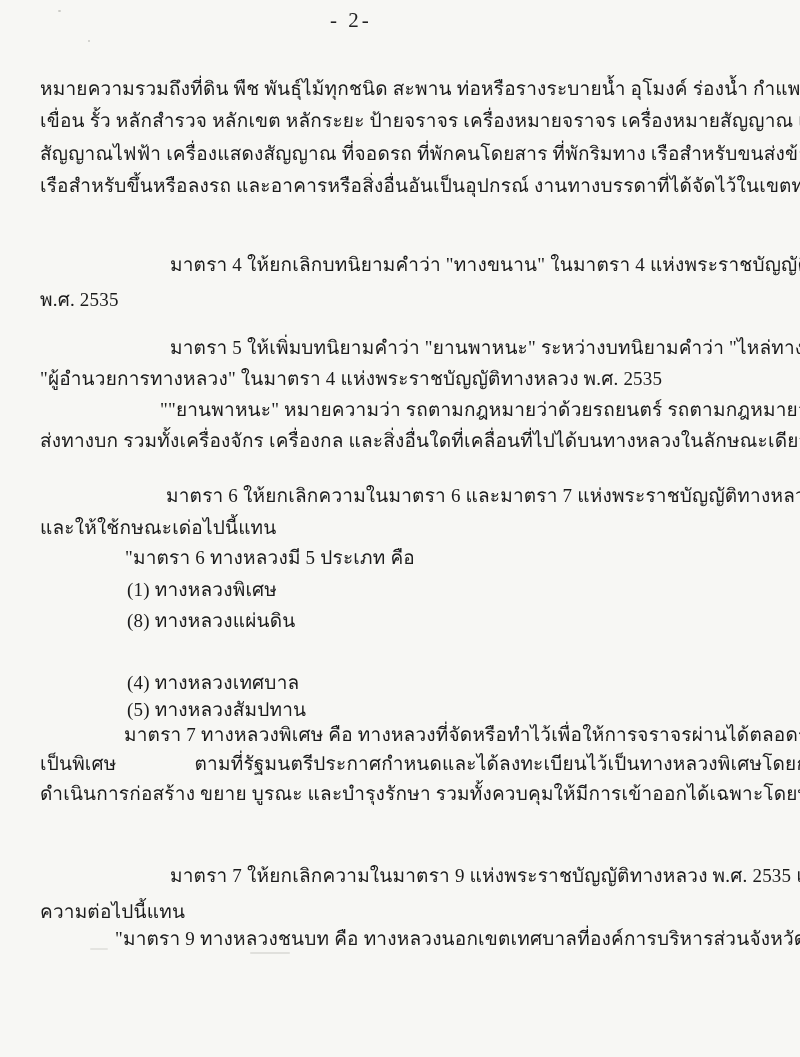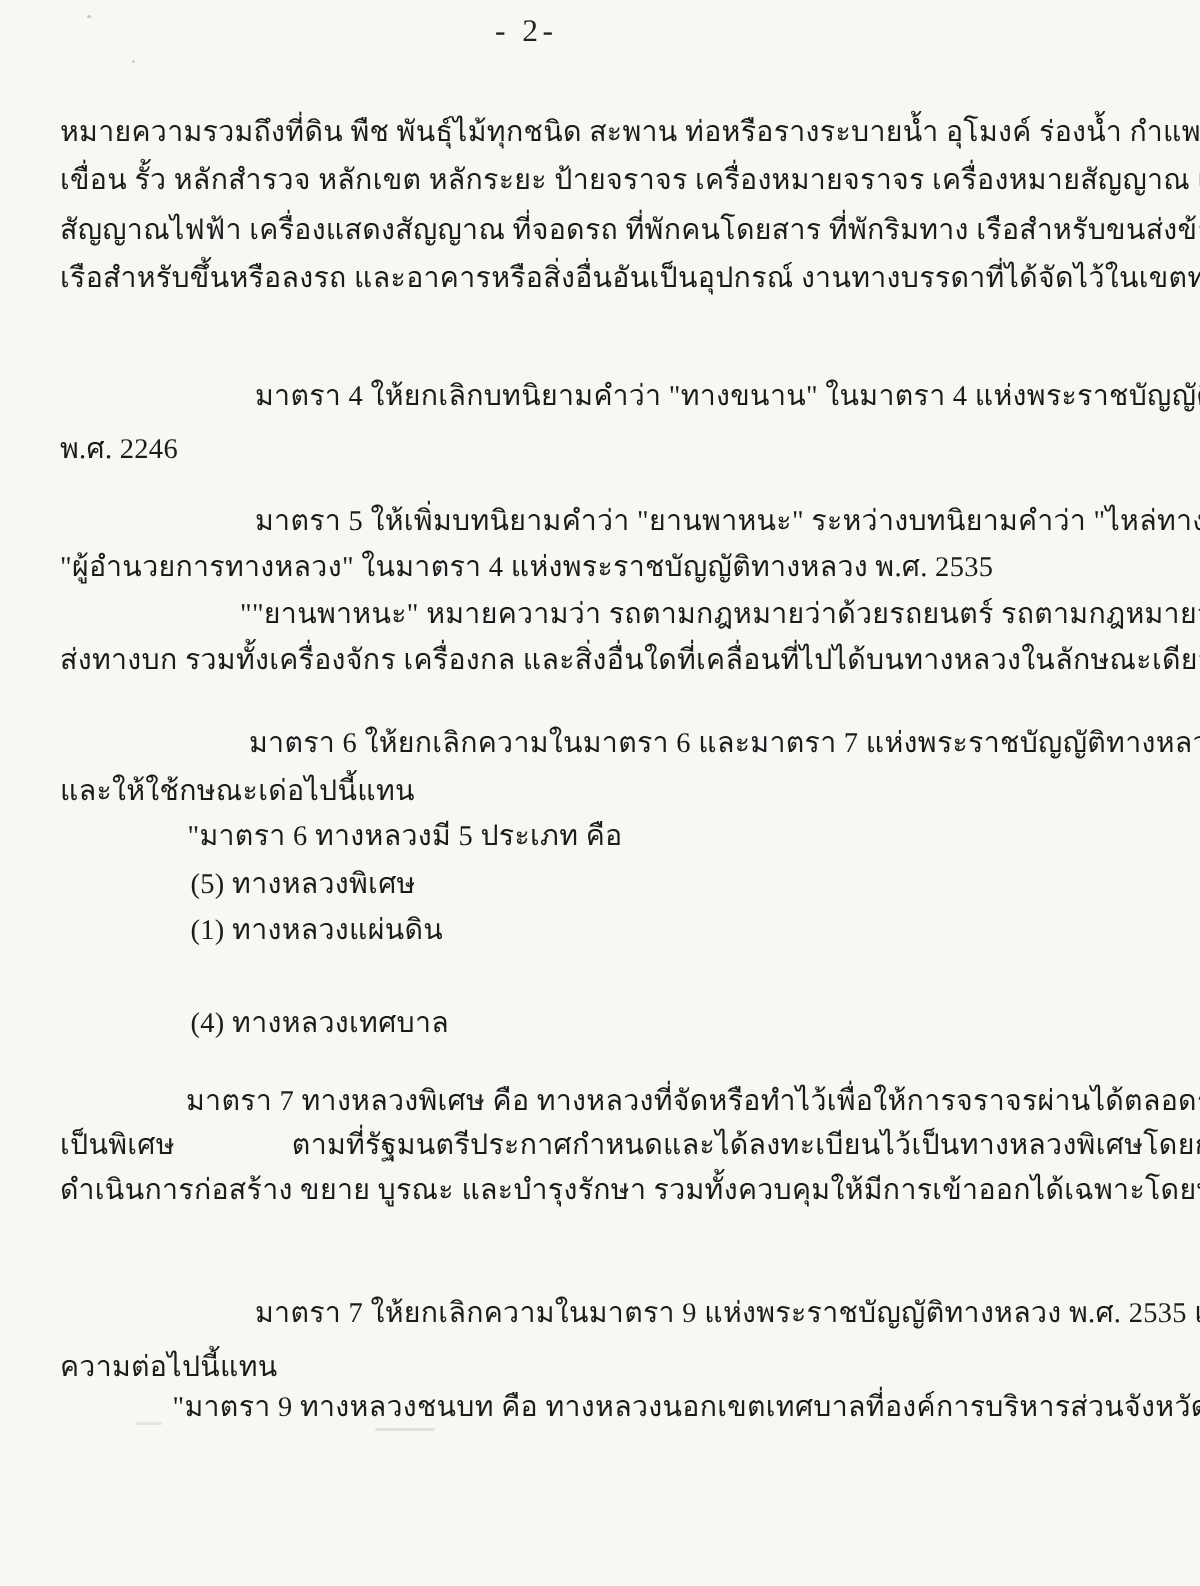--- a/index.html
+++ b/index.html
@@ -50,33 +50,34 @@
 <div class="page">
 
   <div class="page-number">- 2-</div>
 
   <div class="ln" style="top:76px;left:40px">หมายความรวมถึงที่ดิน พืช พันธุ์ไม้ทุกชนิด สะพาน ท่อหรือรางระบายน้ำ อุโมงค์ ร่องน้ำ กำแพงกันดิน</div>
   <div class="ln" style="top:108px;left:40px">เขื่อน รั้ว หลักสำรวจ หลักเขต หลักระยะ ป้ายจราจร เครื่องหมายจราจร เครื่องหมายสัญญาณ เครื่อง</div>
   <div class="ln" style="top:141px;left:40px">สัญญาณไฟฟ้า เครื่องแสดงสัญญาณ ที่จอดรถ ที่พักคนโดยสาร ที่พักริมทาง เรือสำหรับขนส่งข้ามฟาก ท่า</div>
   <div class="ln" style="top:173px;left:40px">เรือสำหรับขึ้นหรือลงรถ และอาคารหรือสิ่งอื่นอันเป็นอุปกรณ์ งานทางบรรดาที่ได้จัดไว้ในเขตทางหลวงเพื่อ</div>
 
   <div class="ln" style="top:252px;left:170px">มาตรา 4 ให้ยกเลิกบทนิยามคำว่า "ทางขนาน" ในมาตรา 4 แห่งพระราชบัญญัติทางหลวง</div>
-  <div class="ln" style="top:287px;left:40px">พ.ศ. 2246</div>
+  <div class="ln" style="top:287px;left:40px">พ.ศ. 2535</div>
 
   <div class="ln" style="top:335px;left:170px">มาตรา 5 ให้เพิ่มบทนิยามคำว่า "ยานพาหนะ" ระหว่างบทนิยามคำว่า "ไหล่ทาง" และคำว่า</div>
   <div class="ln" style="top:366px;left:40px">"ผู้อำนวยการทางหลวง" ในมาตรา 4 แห่งพระราชบัญญัติทางหลวง พ.ศ. 2535</div>
   <div class="ln" style="top:397px;left:160px">""ยานพาหนะ" หมายความว่า รถตามกฎหมายว่าด้วยรถยนตร์ รถตามกฎหมายว่าด้วยการขน</div>
   <div class="ln" style="top:428px;left:40px">ส่งทางบก รวมทั้งเครื่องจักร เครื่องกล และสิ่งอื่นใดที่เคลื่อนที่ไปได้บนทางหลวงในลักษณะเดียวกัน"</div>
 
   <div class="ln" style="top:483px;left:166px">มาตรา 6 ให้ยกเลิกความในมาตรา 6 และมาตรา 7 แห่งพระราชบัญญัติทางหลวง พ.ศ. 2535</div>
   <div class="ln" style="top:515px;left:40px">และให้ใช้กษณะเด่อไปนี้แทน</div>
   <div class="ln" style="top:545px;left:125px">"มาตรา 6 ทางหลวงมี 5 ประเภท คือ</div>
-  <div class="ln" style="top:577px;left:127px">(5) ทางหลวงพิเศษ</div>
-  <div class="ln" style="top:608px;left:127px">(1) ทางหลวงแผ่นดิน</div>
+  <div class="ln" style="top:577px;left:127px">(1) ทางหลวงพิเศษ</div>
+  <div class="ln" style="top:608px;left:127px">(8) ทางหลวงแผ่นดิน</div>
   <div class="ln" style="top:670px;left:127px">(4) ทางหลวงเทศบาล</div>
+  <div class="ln" style="top:697px;left:127px">(5) ทางหลวงสัมปทาน</div>
   <div class="ln" style="top:722px;left:124px">มาตรา 7 ทางหลวงพิเศษ คือ ทางหลวงที่จัดหรือทำไว้เพื่อให้การจราจรผ่านได้ตลอดรวดเร็ว</div>
   <div class="ln" style="top:751px;left:40px">
     <span>เป็นพิเศษ</span><span class="gap"></span><span>ตามที่รัฐมนตรีประกาศกำหนดและได้ลงทะเบียนไว้เป็นทางหลวงพิเศษโดยกรมทางหลวงเป็นผู้</span>
   </div>
   <div class="ln" style="top:781px;left:40px">ดำเนินการก่อสร้าง ขยาย บูรณะ และบำรุงรักษา รวมทั้งควบคุมให้มีการเข้าออกได้เฉพาะโดยทางเสริมที่เป็น</div>
 
   <div class="ln" style="top:863px;left:170px">มาตรา 7 ให้ยกเลิกความในมาตรา 9 แห่งพระราชบัญญัติทางหลวง พ.ศ. 2535 และให้ใช้</div>
   <div class="ln" style="top:899px;left:40px">ความต่อไปนี้แทน</div>
   <div class="ln" style="top:926px;left:115px">"มาตรา 9 ทางหลวงชนบท คือ ทางหลวงนอกเขตเทศบาลที่องค์การบริหารส่วนจังหวัด</div>
 

